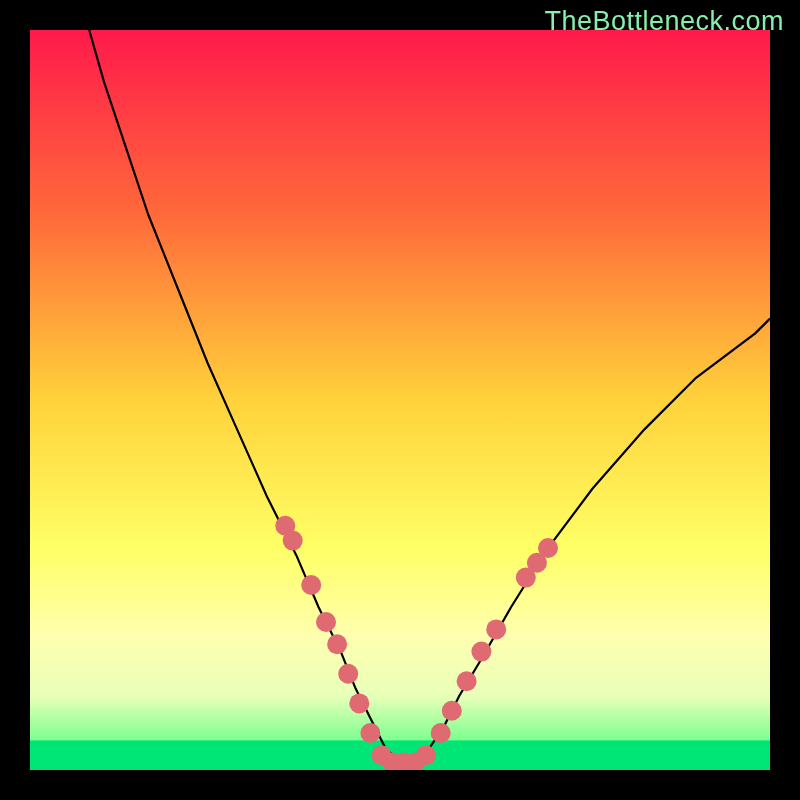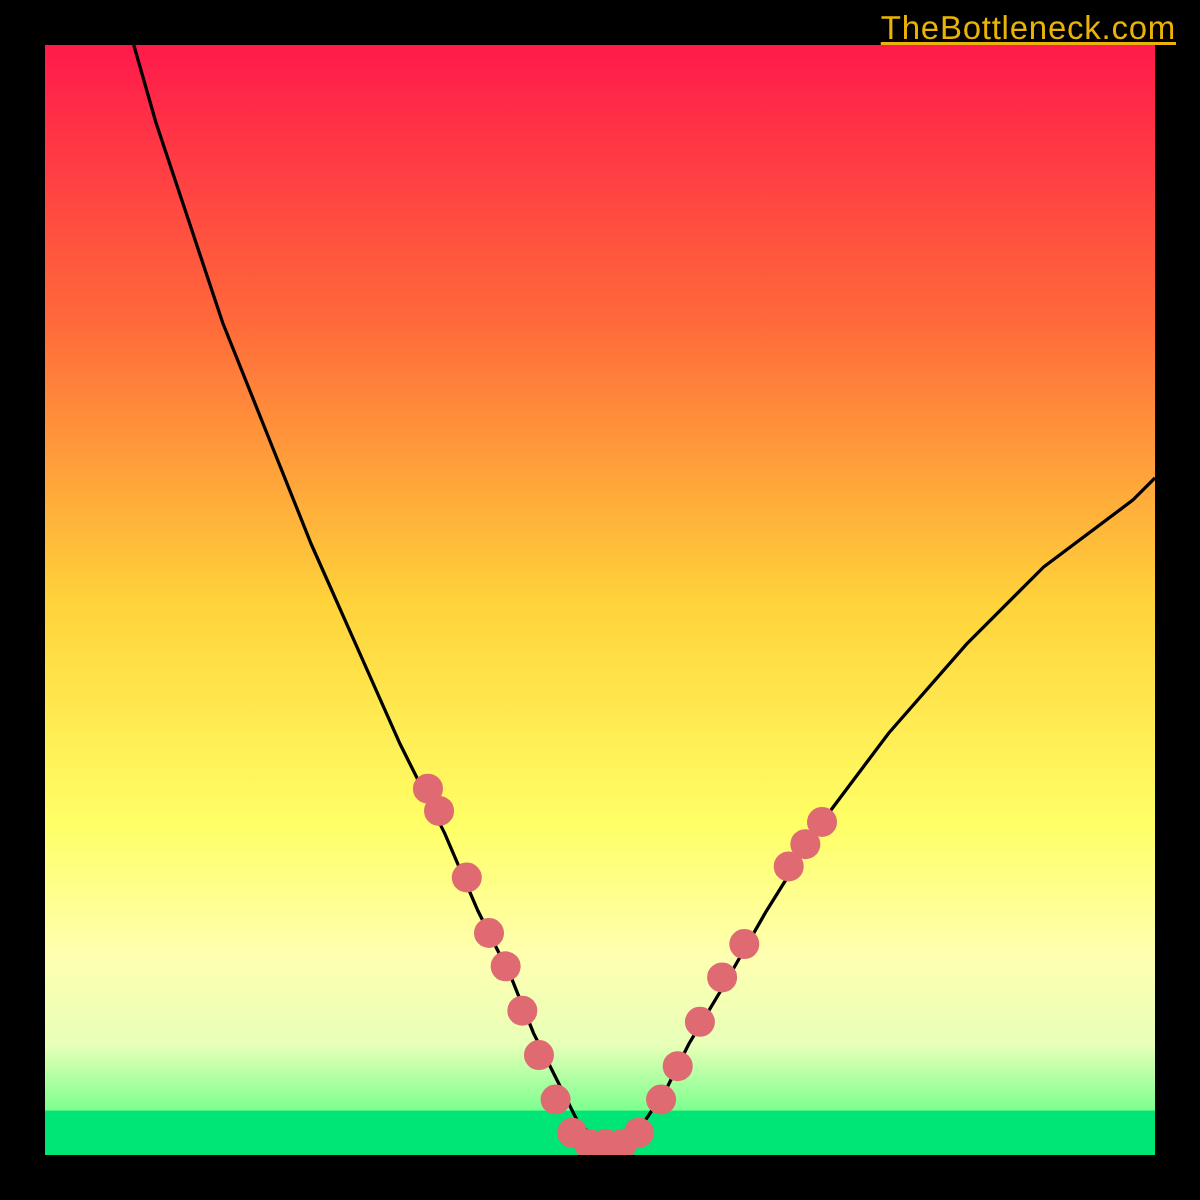--- a/index.html
+++ b/index.html
@@ -21,26 +21,25 @@
     position: absolute;
     left: 30px;
     top: 30px;
     width: 740px;
     height: 740px;
   }
   .watermark {
     position: absolute;
     top: 6px;
     right: 16px;
-    font-size: 22px;
+    font-size: 27px;
     letter-spacing: 0.5px;
-    color: #eab308;
+    color: #86efac;
     font-weight: 500;
     user-select: none;
-    text-decoration: underline;
   }
   svg { display: block; }
 </style>
 </head>
 <body>
 
 <div class="frame">
 
   <div class="plot-area">
     <svg id="chart-svg" width="740" height="740" viewBox="0 0 740 740">

